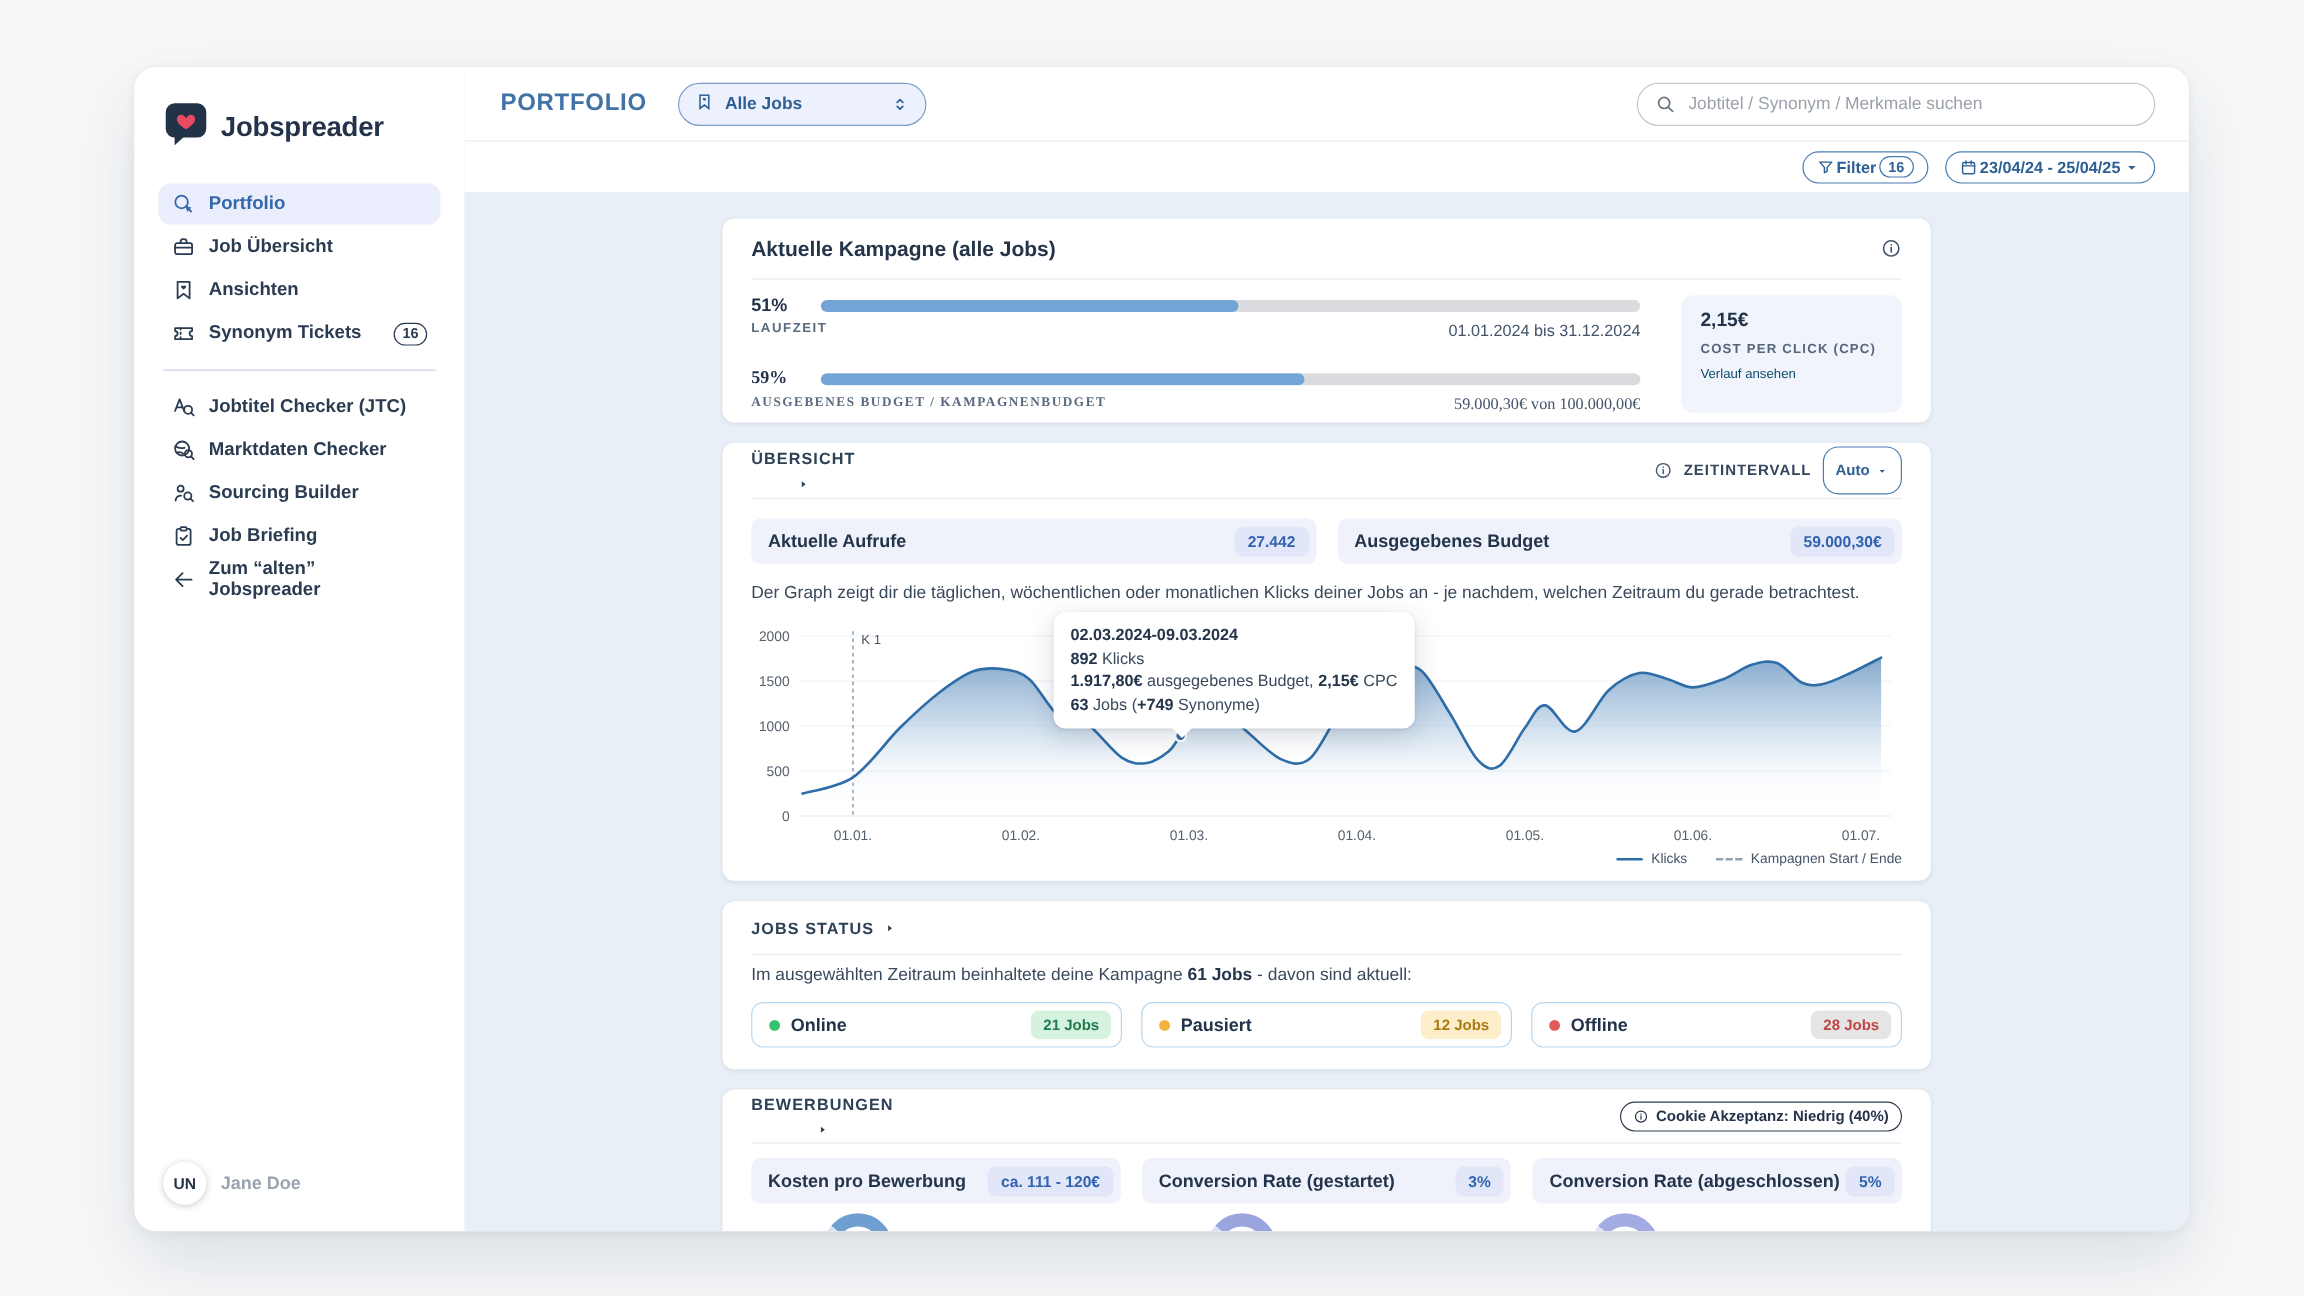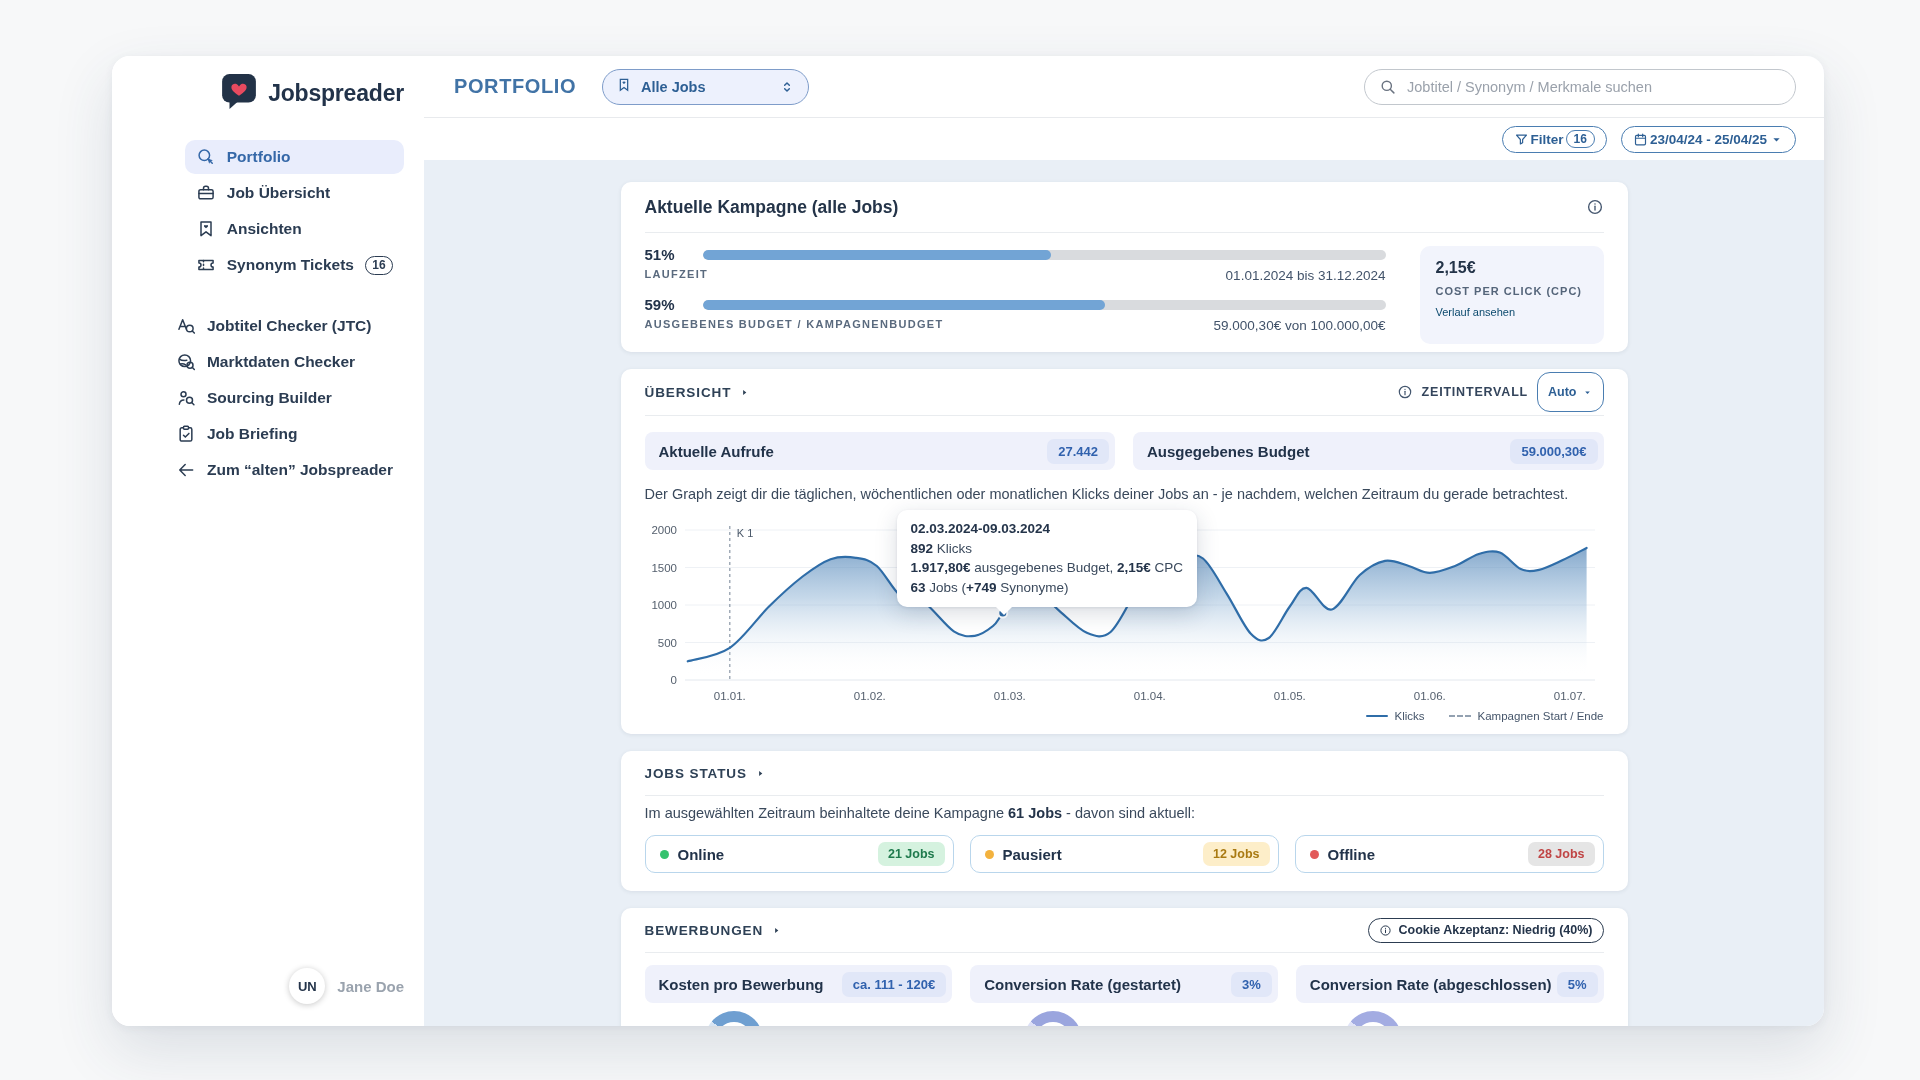--- a/index.html
+++ b/index.html
@@ -2,21 +2,21 @@
 <html><head>
 <meta charset="utf-8">
 <style>
   html,body{margin:0;padding:0;width:1920px;height:1080px;overflow:hidden;
     font-family:"Liberation Sans","DejaVu Sans",sans-serif;background:#f7f8f9;}
   *{box-sizing:border-box;}
   .app{position:absolute;left:112px;top:56px;width:1712px;height:970px;background:#fff;
     border-radius:18px;box-shadow:0 24px 60px rgba(50,70,100,.14),0 2px 8px rgba(50,70,100,.07);
     display:flex;overflow:hidden;}
   
-  .sidebar{width:312px;flex-shrink:0;background:#fff;padding:16px 20px 22px;display:flex;flex-direction:column;align-items:flex-end;}
+  .sidebar{width:275px;flex-shrink:0;background:#fff;padding:28px 20px 22px;display:flex;flex-direction:column;}
   .brand{display:flex;align-items:center;gap:10px;padding-left:4px;cursor:pointer;}
   .brand-name{font-size:23px;font-weight:800;color:#22334a;letter-spacing:-.2px;}
   .nav{display:flex;flex-direction:column;gap:2px;}
   .nav-main{margin-top:26px;}
   .nav-item{display:flex;align-items:center;gap:11px;height:34px;padding:0 11px;border-radius:10px;
     font-size:15.5px;font-weight:700;color:#2b3c52;cursor:pointer;}
   .nav-item.active{background:#e9edfc;color:#3568a8;}
   .nav-item .nav-icon{display:flex;width:20px;height:20px;flex-shrink:0;}
   .nav-icon svg{width:20px;height:20px;}
   .nav-badge{margin-left:auto;border:1.5px solid #2b3c52;border-radius:10px;min-width:28px;height:19px;
@@ -61,28 +61,28 @@
   .info-ic svg{width:100%;height:100%;}
   .campaign-body{display:flex;padding-top:13px;}
   .prog-col{flex:1;min-width:0;}
   .prog-line{display:flex;align-items:center;gap:14px;}
   .prog-pct{width:44px;font-size:15px;font-weight:800;color:#22334a;}
   .prog-track{flex:1;height:10px;border-radius:5px;background:#d9dbde;overflow:hidden;}
   .prog-fill{height:100%;border-radius:5px;background:#72a4d5;}
   .prog-sub{display:flex;justify-content:space-between;margin-top:5px;}
   .prog-label{font-size:11px;font-weight:700;letter-spacing:1.3px;color:#5a6a7e;}
   .prog-range{font-size:13.5px;color:#42536a;}
-  .prog-row + .prog-row{margin-top:13px;}
+  .prog-row + .prog-row{margin-top:24px;font-family:Liberation Serif, serif;}
   .cpc-box{width:184px;margin-left:34px;background:#f2f4fc;border-radius:10px;padding:13px 16px;height:98px;}
   .cpc-value{font-size:16px;font-weight:800;color:#243449;}
   .cpc-label{font-size:11px;font-weight:700;letter-spacing:1px;color:#55657a;margin-top:8px;}
   .cpc-link{font-size:11px;font-weight:400;color:#0c4a6e;margin-top:9px;cursor:pointer;}
   
   .ueb-header{display:flex;align-items:center;justify-content:space-between;height:46px;}
-  .hdr-left{display:flex;align-items:center;gap:8px;}
+  .hdr-left{display:flex;align-items:center;gap:8px;flex-direction:column;}
   .hdr-right{display:flex;align-items:center;gap:9px;}
   .interval-label{font-size:12.5px;font-weight:800;letter-spacing:.8px;color:#34455c;}
   .auto-pill{border:1.3px solid #4a7db1;border-radius:13px;height:40px;display:inline-flex;align-items:center;gap:5px;
     padding:0 10px;font-size:12.5px;font-weight:800;color:#2d5f94;background:#fff;cursor:pointer;}
   .stats-row{display:flex;gap:18px;margin-top:16px;}
   .stat-box{flex:1;height:38px;background:#eff1fb;border-radius:8px;display:flex;align-items:center;
     justify-content:space-between;padding:0 6px 0 14px;}
   .stat-label{font-size:15px;font-weight:700;color:#22334a;}
   .stat-badge{background:#e1e7f8;color:#3162ae;border-radius:7px;padding:5px 11px;font-size:13px;font-weight:700;}
   .ueb-desc{margin-top:16px;font-size:14.5px;color:#3a495c;}

